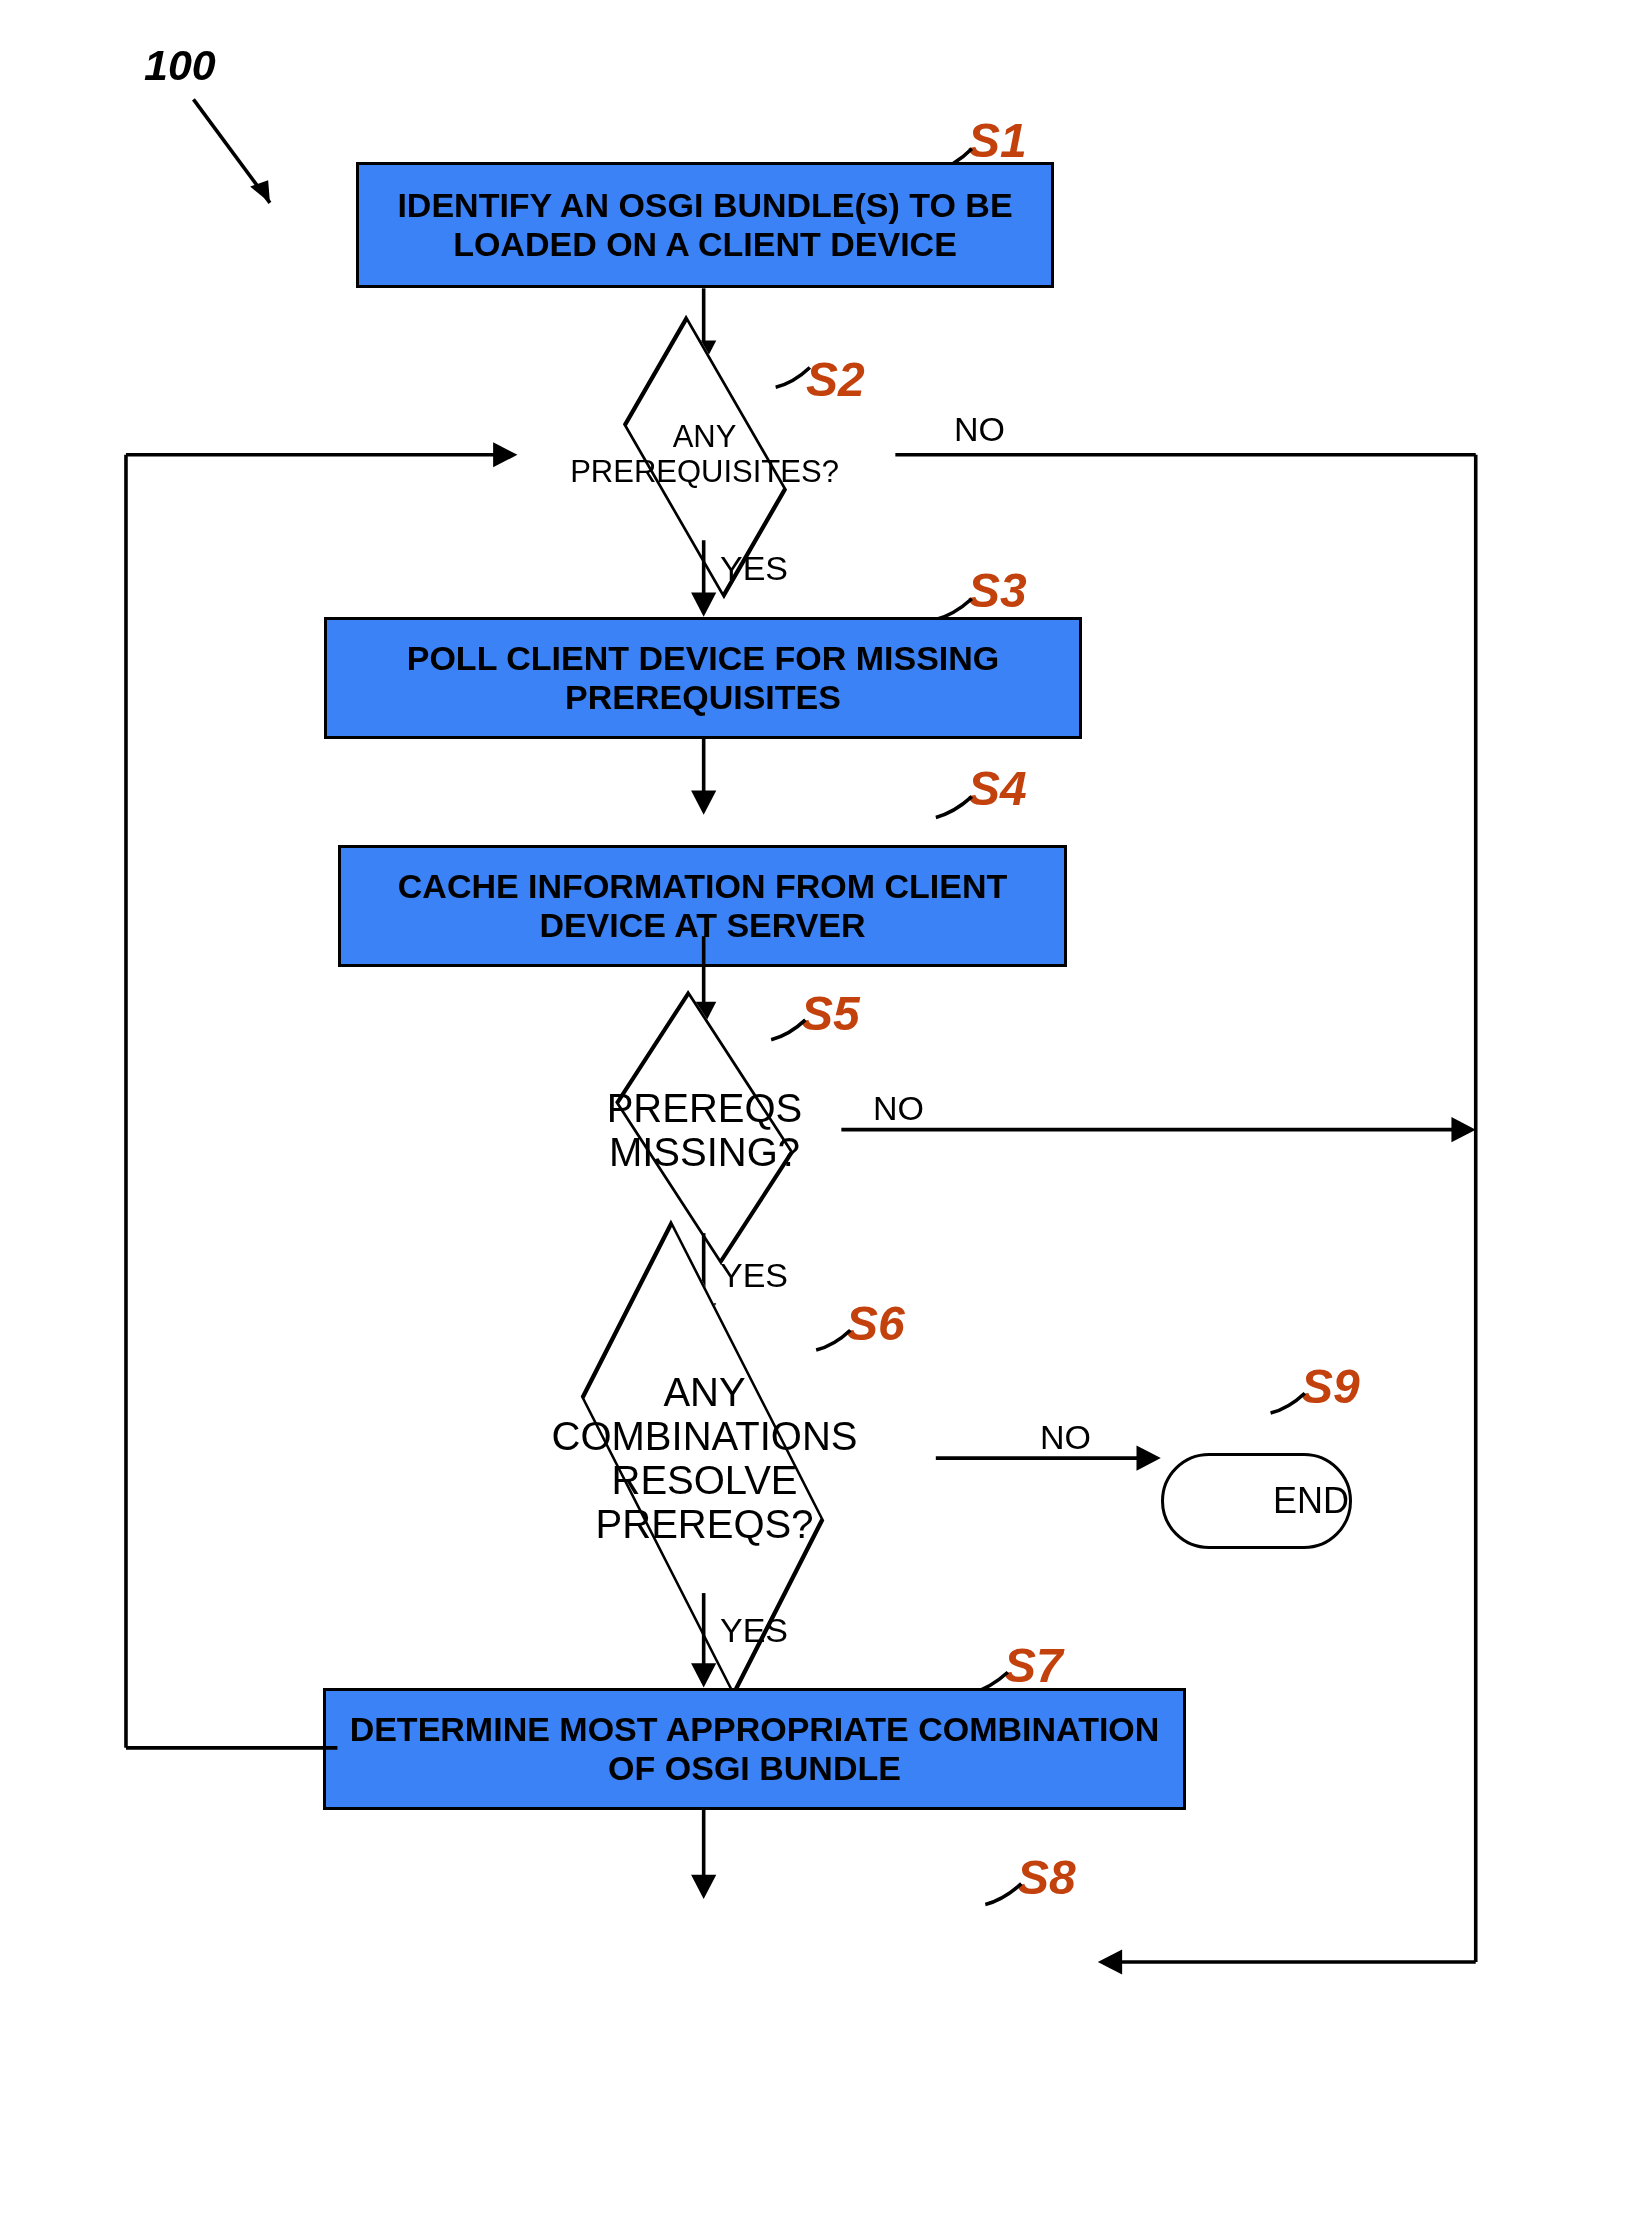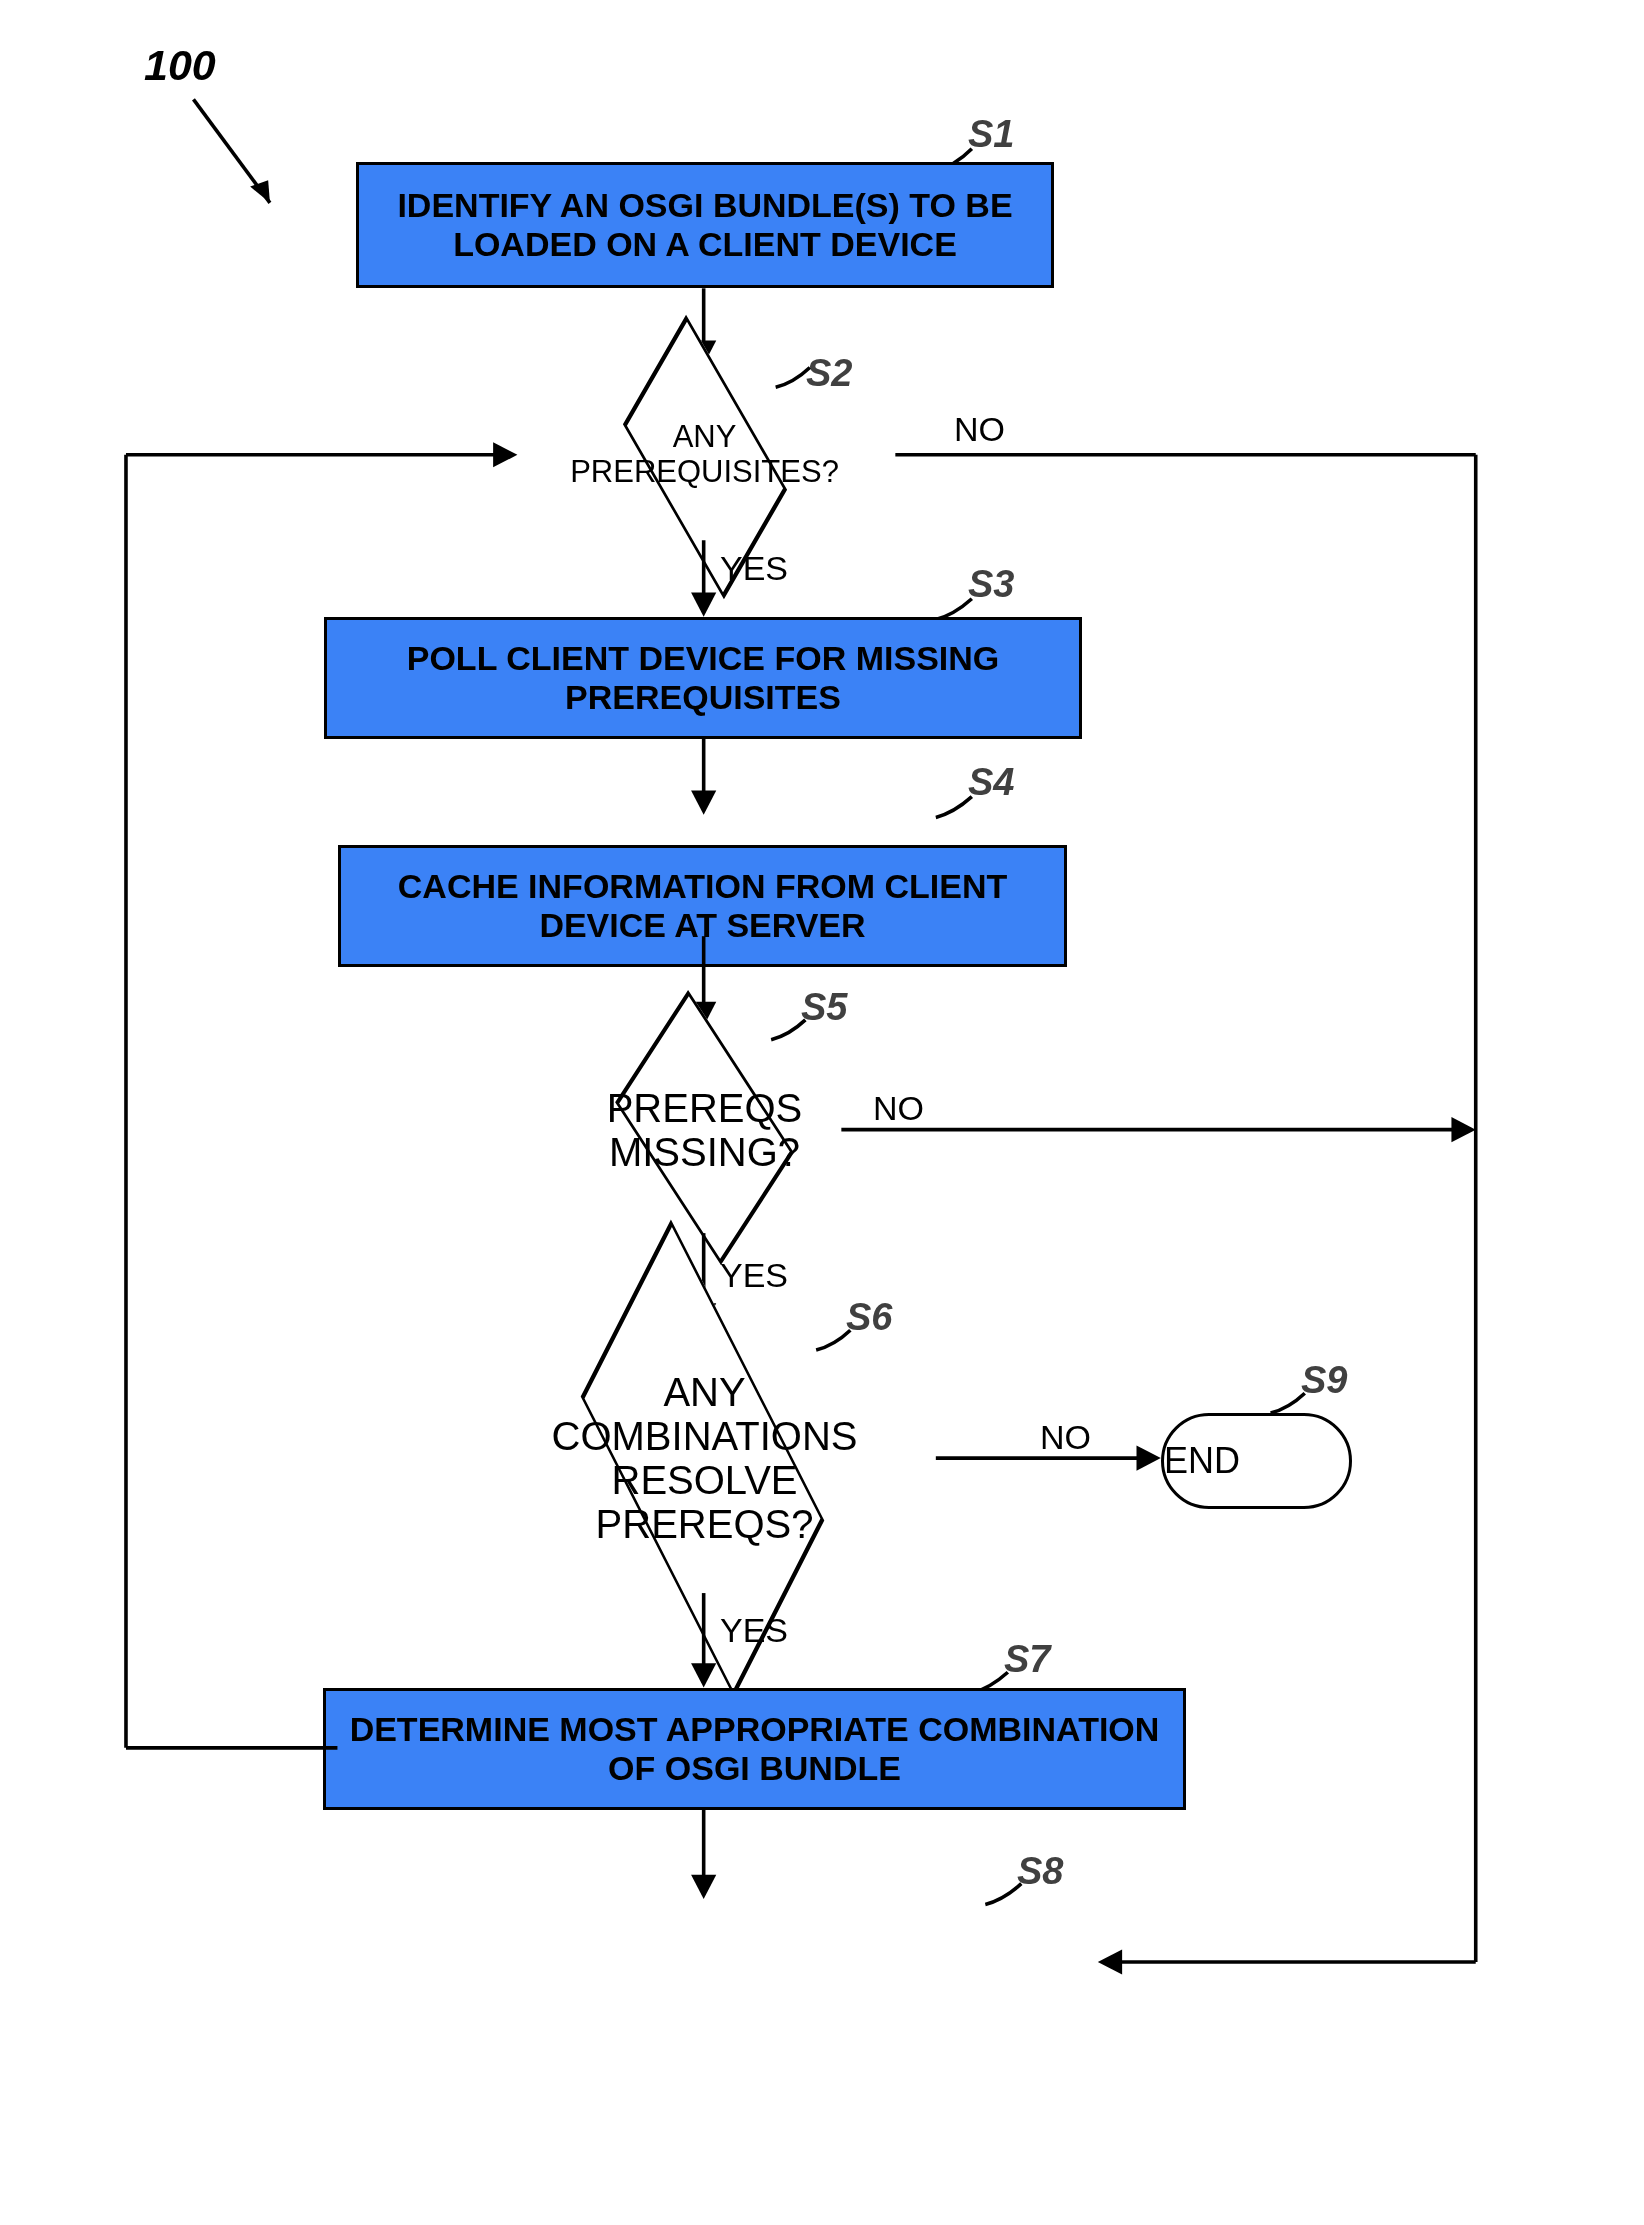--- a/index.html
+++ b/index.html
@@ -18,22 +18,22 @@
     position: absolute;
     font-weight: 700;
     font-style: italic;
     font-size: 43px;
     color: #000;
   }
   .step-lbl {
     position: absolute;
     font-weight: 700;
     font-style: italic;
-    font-size: 38px;
-    color: #404040;
+    font-size: 48px;
+    color: #c2410c;
     text-align: right;
   }
   .edge-lbl {
     position: absolute;
     font-size: 34px;
     color: #000;
     text-align: center;
   }
   .box {
     position: absolute;
@@ -71,22 +71,23 @@
     line-height: 1.1;
     padding: 0 9px;
   }
   .term {
     position: absolute;
     border: 3.6px solid #000;
     border-radius: 54px;
     background: #fff;
     display: flex;
     align-items: center;
-    justify-content: flex-start;
+    justify-content: flex-end;
     font-size: 36px;
+    margin-top: 40px;
   }
   svg.wires {
     position: absolute;
     left: 0; top: 0;
     width: 1644px;
     height: 2226px;
     pointer-events: none;
   }
   .arrow-svg line, .arrow-svg path {
     stroke: #000;

